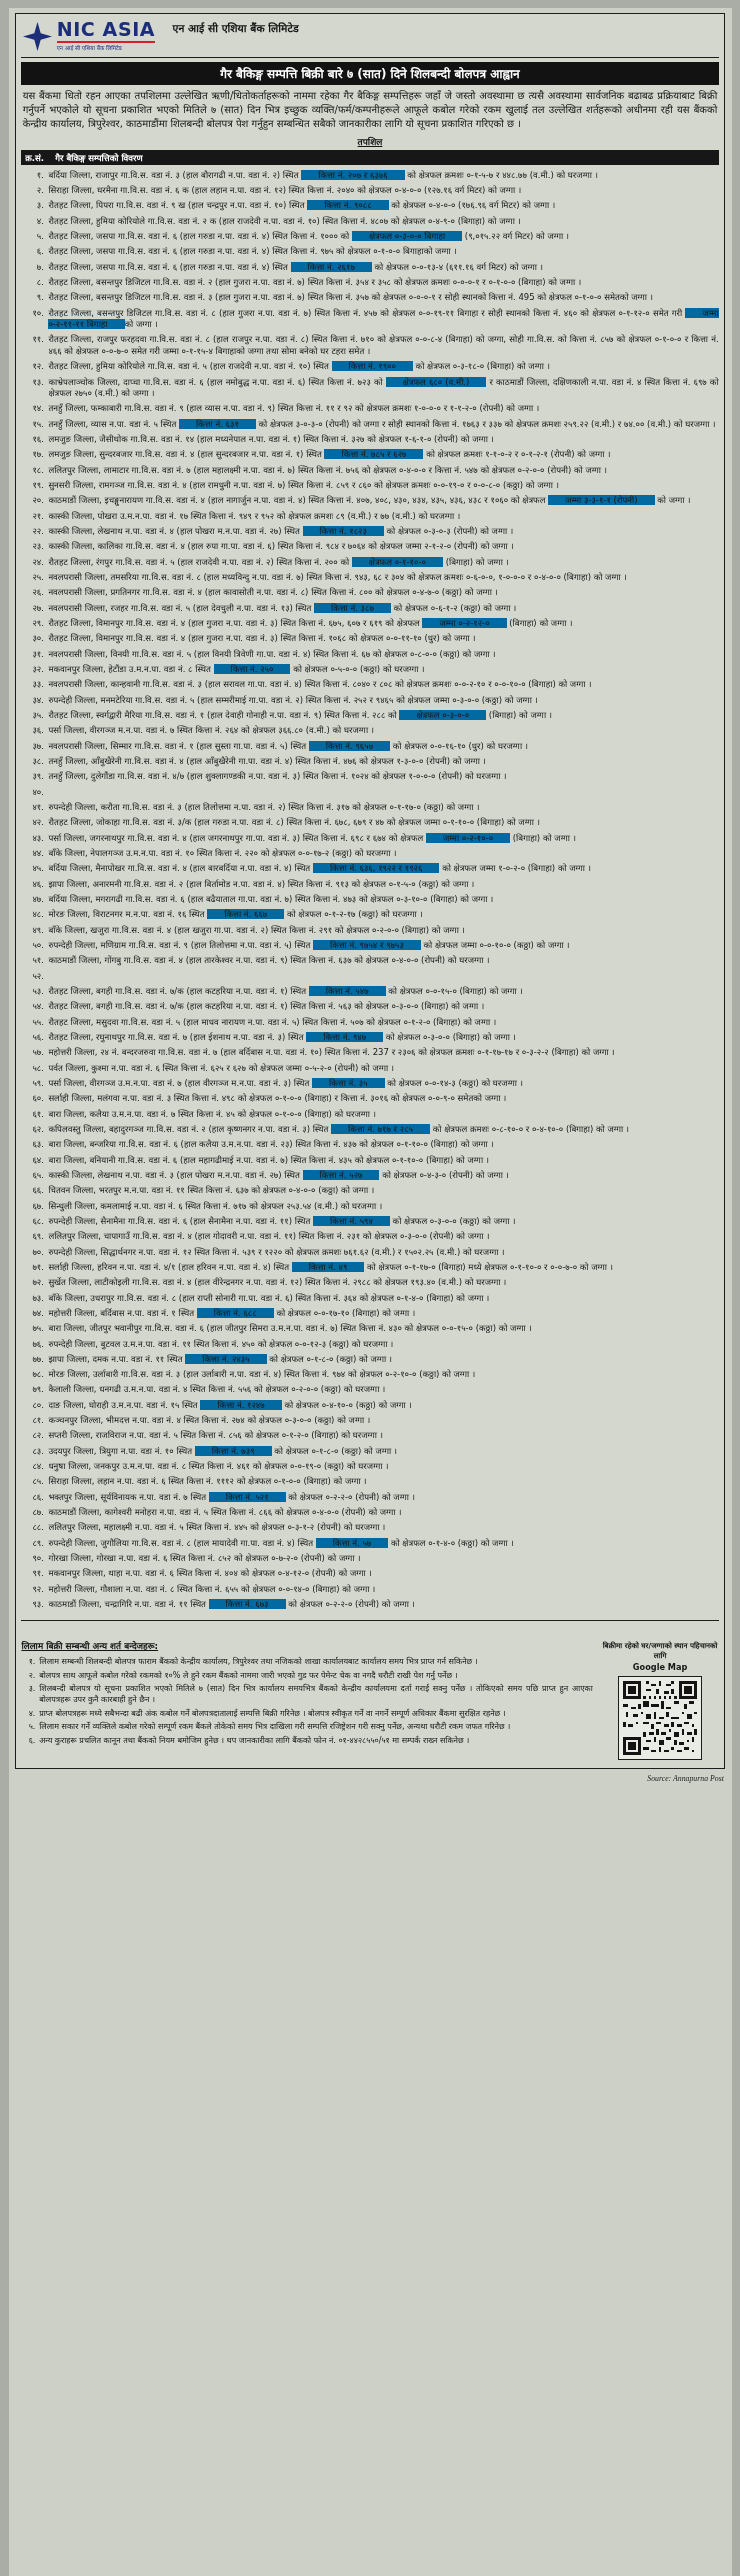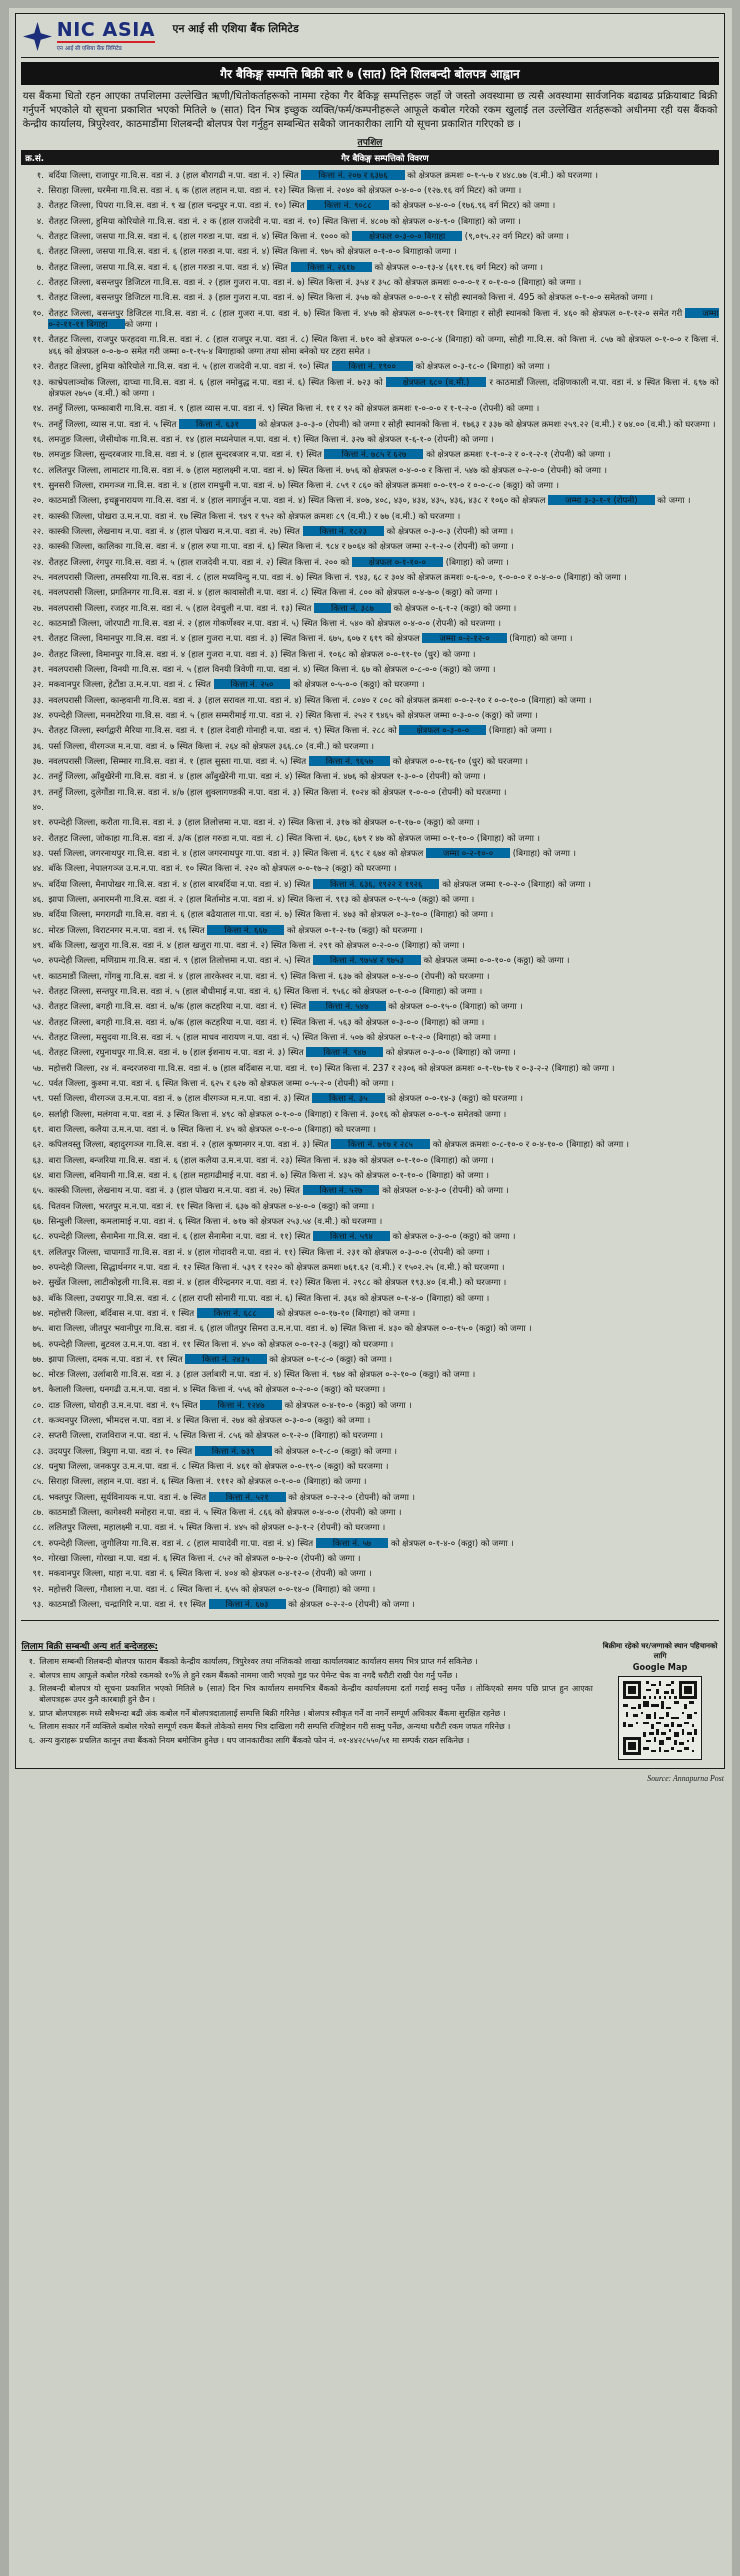--- a/index.html
+++ b/index.html
@@ -23,21 +23,21 @@
   .title-bar { margin-top:3.8px; background:#121212; color:#ffffff; text-align:center; font-weight:bold; font-size:12px; padding:3.1px 2.5px; }
 
   
   .intro { font-size:10px; line-height:1.42; text-align:justify; padding:3.8px 1.3px 2.5px; }
 
   .tapashil { text-align:center; font-weight:bold; font-size:9px; text-decoration:underline; padding:1.3px 0 2.5px; }
 
   
   .thead { display:flex; background:#171717; color:#fff; font-weight:bold; font-size:8.5px; padding:1.9px 3.8px; align-items:center; }
   .thead .sn { width:30px; flex-shrink:0; }
-  .thead .details { flex:1; text-align:center; }
+  .thead .details { flex:1; }
   .rows { padding:2.5px 0 1.3px; }
   .row { display:flex; font-size:8.5px; line-height:1.36; padding:1.9px 0; }
   .row .num { width:22.6px; flex-shrink:0; text-align:right; padding-right:4.4px; }
   .row .txt { flex:1; text-align:justify; }
   mark { background:#0369a1; color:inherit; padding:0 17px; }
 
   
   .conditions { margin-top:6.3px; border-top:1.3px solid #1c1c1c; padding-top:19px; display:flex; gap:8.8px; }
   .cond-left { flex:1; }
   .cond-title { font-weight:bold; font-size:8.8px; text-decoration:underline; margin-bottom:2.5px; }
@@ -194,24 +194,20 @@
         </div>
         <div class="row">
           <span class="num">२६.</span>
           <span class="txt">नवलपरासी जिल्ला, प्रगतिनगर गा.वि.स. वडा नं. ४ (हाल कावासोती न.पा. वडा नं. ८) स्थित कित्ता नं. ८०० को क्षेत्रफल ०-४-७-० (कठ्ठा) को जग्गा ।</span>
         </div>
         <div class="row">
           <span class="num">२७.</span>
           <span class="txt">नवलपरासी जिल्ला, रजहर गा.वि.स. वडा नं. ५ (हाल देवचुली न.पा. वडा नं. १३) स्थित <mark>कित्ता नं. ३८७</mark> को क्षेत्रफल ०-६-१-२ (कठ्ठा) को जग्गा ।</span>
         </div>
         <div class="row">
-          <span class="num">२८.</span>
-          <span class="txt">काठमाडौं जिल्ला, जोरपाटी गा.वि.स. वडा नं. २ (हाल गोकर्णेश्वर न.पा. वडा नं. ५) स्थित कित्ता नं. ५४० को क्षेत्रफल ०-४-०-० (रोपनी) को घरजग्गा ।</span>
-        </div>
-        <div class="row">
           <span class="num">२९.</span>
           <span class="txt">रौतहट जिल्ला, विमानपुर गा.वि.स. वडा नं. ४ (हाल गुजरा न.पा. वडा नं. ३) स्थित कित्ता नं. ६७५, ६०७ र ६१९ को क्षेत्रफल <mark>जम्मा ०-२-१२-०</mark> (बिगाहा) को जग्गा ।</span>
         </div>
         <div class="row">
           <span class="num">३०.</span>
           <span class="txt">रौतहट जिल्ला, विमानपुर गा.वि.स. वडा नं. ४ (हाल गुजरा न.पा. वडा नं. ३) स्थित कित्ता नं. १०६८ को क्षेत्रफल ०-०-११-१० (धुर) को जग्गा ।</span>
         </div>
         <div class="row">
           <span class="num">३१.</span>
           <span class="txt">नवलपरासी जिल्ला, विनयी गा.वि.स. वडा नं. ५ (हाल विनयी त्रिवेणी गा.पा. वडा नं. ४) स्थित कित्ता नं. ६७ को क्षेत्रफल ०-८-०-० (कठ्ठा) को जग्गा ।</span>
@@ -290,21 +286,20 @@
         <div class="row">
           <span class="num">५०.</span>
           <span class="txt">रुपन्देही जिल्ला, मणिग्राम गा.वि.स. वडा नं. ९ (हाल तिलोत्तमा न.पा. वडा नं. ५) स्थित <mark>कित्ता नं. ९७५४ र ९७५३</mark> को क्षेत्रफल जम्मा ०-०-१०-० (कठ्ठा) को जग्गा ।</span>
         </div>
         <div class="row">
           <span class="num">५१.</span>
           <span class="txt">काठमाडौं जिल्ला, गोंगबु गा.वि.स. वडा नं. ४ (हाल तारकेश्वर न.पा. वडा नं. ९) स्थित कित्ता नं. ६३७ को क्षेत्रफल ०-४-०-० (रोपनी) को घरजग्गा ।</span>
         </div>
         <div class="row">
           <span class="num">५२.</span>
-          <span class="txt">रौतहट जिल्ला, सन्तपुर गा.वि.स. वडा नं. ५ (हाल बौधीमाई न.पा. वडा नं. ६) स्थित कित्ता नं. ९५६८ को क्षेत्रफल ०-१-०-० (बिगाहा) को जग्गा ।</span>
         </div>
         <div class="row">
           <span class="num">५३.</span>
           <span class="txt">रौतहट जिल्ला, बगही गा.वि.स. वडा नं. ७/क (हाल कटहरिया न.पा. वडा नं. १) स्थित <mark>कित्ता नं. ५४७</mark> को क्षेत्रफल ०-०-१५-० (बिगाहा) को जग्गा ।</span>
         </div>
         <div class="row">
           <span class="num">५४.</span>
           <span class="txt">रौतहट जिल्ला, बगही गा.वि.स. वडा नं. ७/क (हाल कटहरिया न.पा. वडा नं. १) स्थित कित्ता नं. ५६३ को क्षेत्रफल ०-३-०-० (बिगाहा) को जग्गा ।</span>
         </div>
         <div class="row">
@@ -363,20 +358,24 @@
           <span class="num">६८.</span>
           <span class="txt">रुपन्देही जिल्ला, सैनामैना गा.वि.स. वडा नं. ६ (हाल सैनामैना न.पा. वडा नं. ११) स्थित <mark>कित्ता नं. ५९४</mark> को क्षेत्रफल ०-३-०-० (कठ्ठा) को जग्गा ।</span>
         </div>
         <div class="row">
           <span class="num">६९.</span>
           <span class="txt">ललितपुर जिल्ला, चापागाउँ गा.वि.स. वडा नं. ४ (हाल गोदावरी न.पा. वडा नं. ११) स्थित कित्ता नं. २३१ को क्षेत्रफल ०-३-०-० (रोपनी) को जग्गा ।</span>
         </div>
         <div class="row">
           <span class="num">७०.</span>
           <span class="txt">रुपन्देही जिल्ला, सिद्धार्थनगर न.पा. वडा नं. १२ स्थित कित्ता नं. ५३९ र १२२० को क्षेत्रफल क्रमशः ७६१.६२ (व.मी.) र १५०२.२५ (व.मी.) को घरजग्गा ।</span>
+        </div>
+        <div class="row">
+          <span class="num">७१.</span>
+          <span class="txt">सर्लाही जिल्ला, हरिवन न.पा. वडा नं. ४/१ (हाल हरिवन न.पा. वडा नं. ४) स्थित <mark>कित्ता नं. ४९</mark> को क्षेत्रफल ०-१-१७-० (बिगाहा) मध्ये क्षेत्रफल ०-१-१०-० र ०-०-७-० को जग्गा ।</span>
         </div>
         <div class="row">
           <span class="num">७२.</span>
           <span class="txt">सुर्खेत जिल्ला, लाटीकोइली गा.वि.स. वडा नं. ४ (हाल वीरेन्द्रनगर न.पा. वडा नं. १२) स्थित कित्ता नं. २९८८ को क्षेत्रफल १९३.४० (व.मी.) को घरजग्गा ।</span>
         </div>
         <div class="row">
           <span class="num">७३.</span>
           <span class="txt">बाँके जिल्ला, उधरापुर गा.वि.स. वडा नं. ८ (हाल राप्ती सोनारी गा.पा. वडा नं. ६) स्थित कित्ता नं. ३६४ को क्षेत्रफल ०-१-४-० (बिगाहा) को जग्गा ।</span>
         </div>
         <div class="row">

